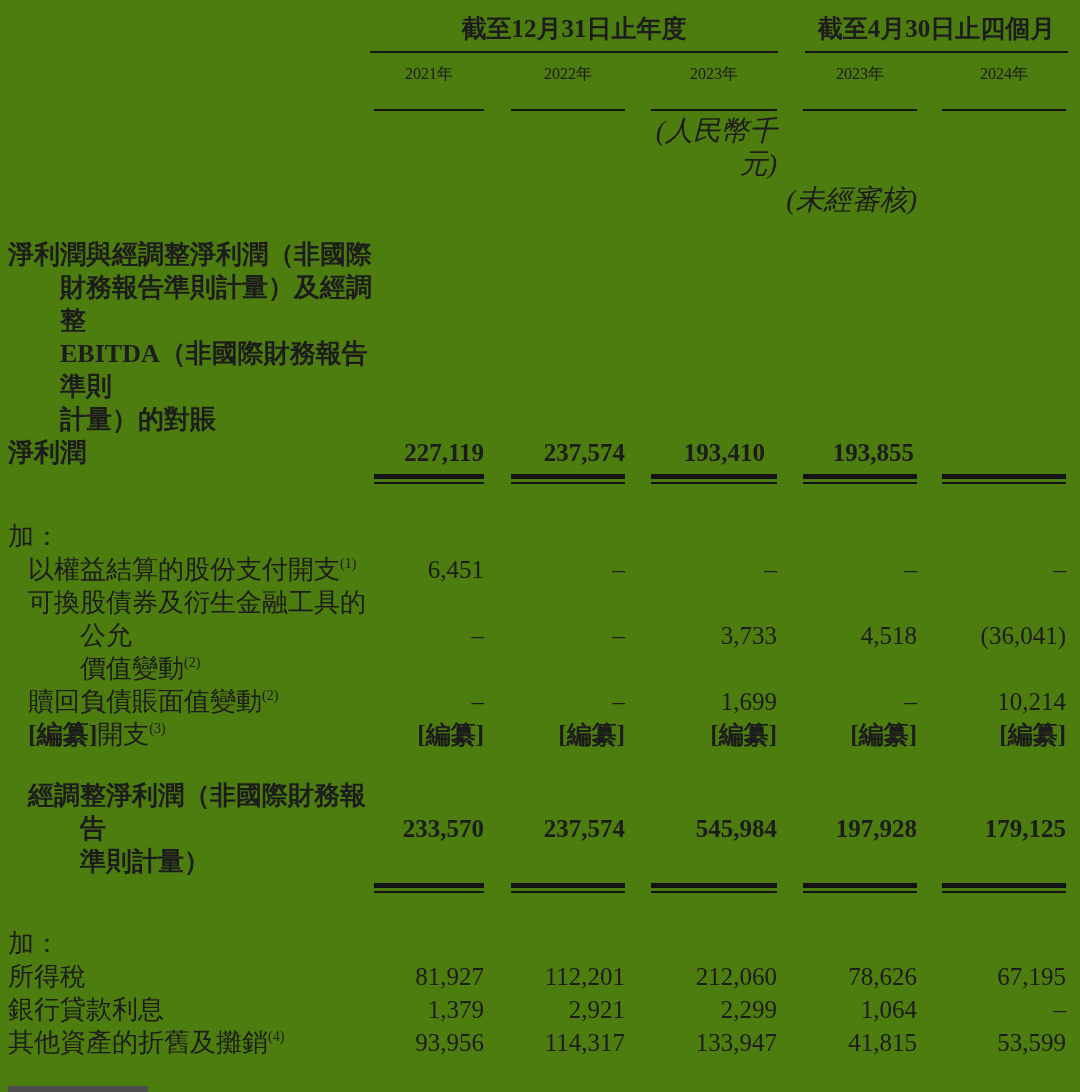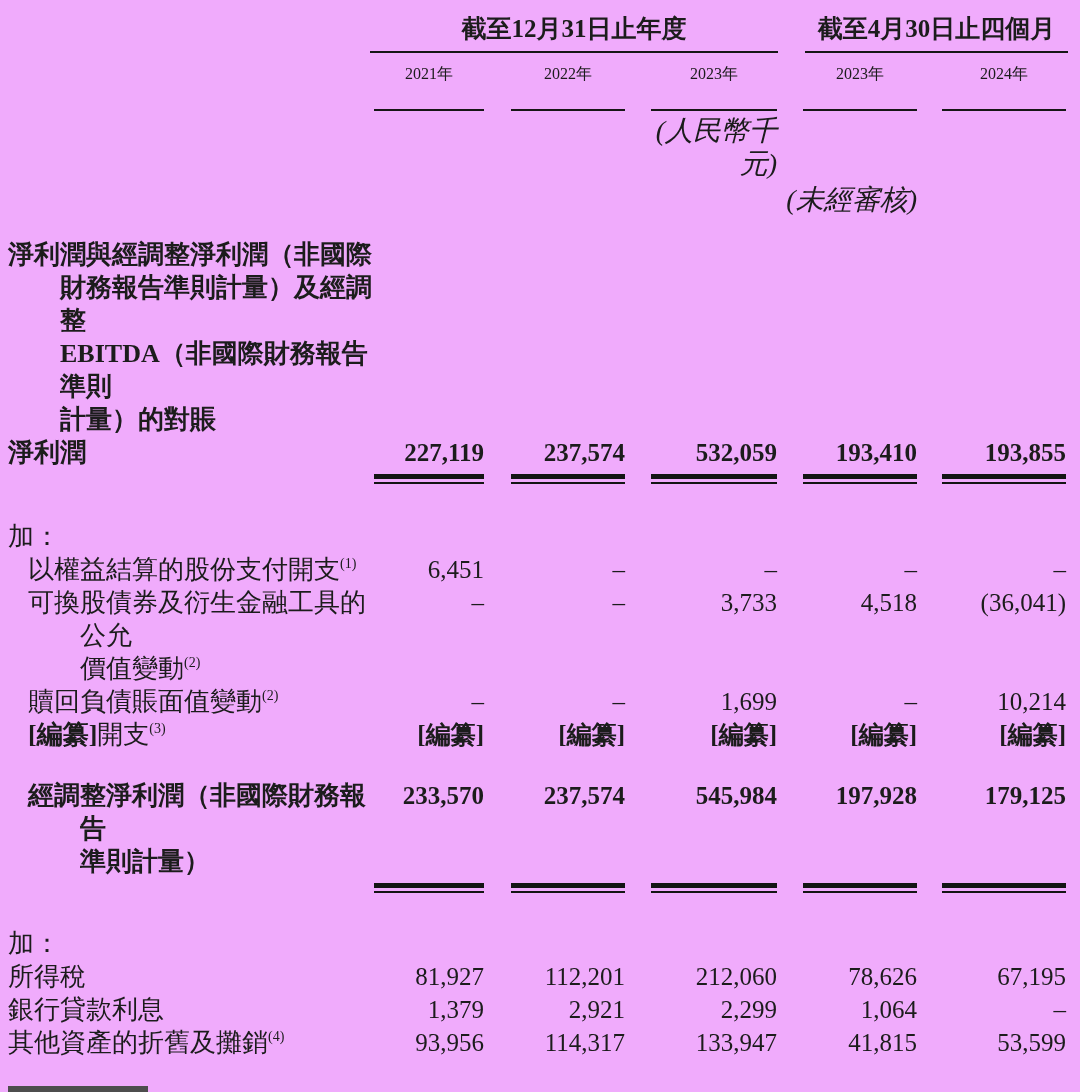--- a/index.html
+++ b/index.html
@@ -1,28 +1,28 @@
 <!DOCTYPE html>
 <html><head>
 <meta charset="utf-8">
 <style>
   * { margin: 0; padding: 0; box-sizing: border-box; }
   html, body { background: #ffffff; }
   .sheet {
     position: relative;
     width: 1080px;
     height: 1092px;
-    background: #f0abfc;
+    background: #4d7c0f;
     color: #1c1c1c;
     font-family: "Liberation Serif", "DejaVu Serif", serif;
     font-size: 26px;
     padding-top: 12px;
     overflow: hidden;
   }
-  .row { display: flex; align-items: flex-start; line-height: 33px; }
+  .row { display: flex; align-items: center; line-height: 33px; }
   .label { flex: 0 0 370px; padding-left: 80px; text-indent: -52px; white-space: pre-line; }
   .label.noindent { padding-left: 8px; text-indent: 0; }
   .cell { text-align: right; font-size: 25px; }
   .c1 { flex: 0 0 114px; }
   .c2 { flex: 0 0 141px; }
   .c3 { flex: 0 0 152px; }
   .c4 { flex: 0 0 140px; }
   .c5 { flex: 0 0 149px; }
   .bold { font-weight: 700; }
   sup.fnote { font-size: 14px; vertical-align: super; line-height: 0; letter-spacing: 0; }
@@ -128,21 +128,20 @@
 
   <div class="sectitle mt30">淨利潤與經調整淨利潤（非國際
 財務報告準則計量）及經調整
 EBITDA（非國際財務報告準則
 計量）的對賬</div>
 
   <div class="row">
     <div class="label noindent bold">淨利潤</div>
     <div class="cell c1 bold">227,119</div>
     <div class="cell c2 bold">237,574</div>
-    <div class="cell c3 bold">532,059</div>
     <div class="cell c4 bold">193,410</div>
     <div class="cell c5 bold">193,855</div>
   </div>
   <div class="row rulerow">
     <div class="label noindent"></div>
     <div class="cell c1">
         <div class="dbl"></div>
       </div>
     <div class="cell c2">
         <div class="dbl"></div>

